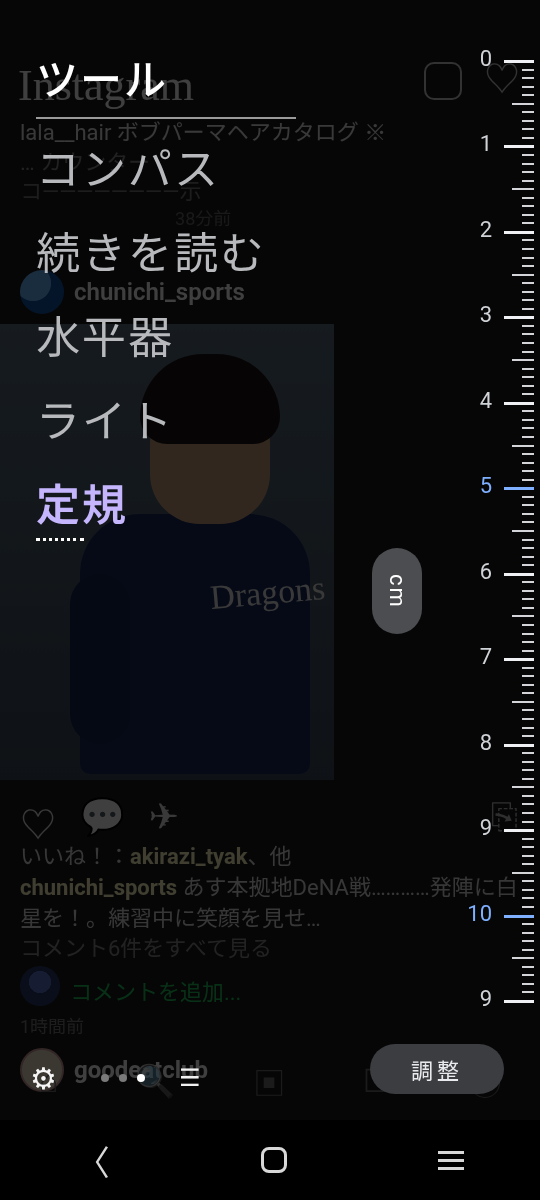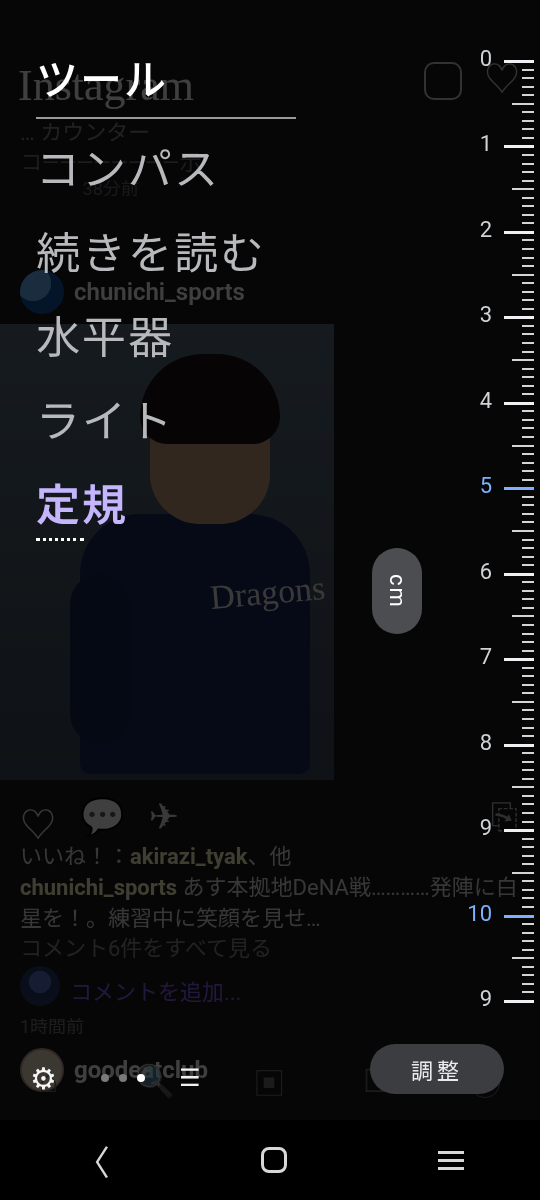--- a/index.html
+++ b/index.html
@@ -56,21 +56,21 @@
   .bookmark { position: absolute; right: 22px; top: 796px; font-size: 34px; color: #bbb; }
 
   .caption { position: absolute; left: 20px; top: 842px; right: 20px; font-size: 22px; line-height: 1.4; color: #ddd; }
   .caption b { font-weight: 700; color: #fef9c3; }
 
   .viewall { position: absolute; left: 20px; top: 930px; color: #8a8a8a; font-size: 22px; }
   .addc-av {
     position: absolute; left: 20px; top: 966px; width: 40px; height: 40px; border-radius: 50%;
     background: radial-gradient(circle at 50% 40%, #5a77c9 0 35%, #2a3a6a 36% 100%);
   }
-  .addc { position: absolute; left: 70px; top: 974px; color: #8b5cf6; font-size: 22px; }
+  .addc { position: absolute; left: 70px; top: 974px; color: #22c55e; font-size: 22px; }
   .time2 { position: absolute; left: 20px; top: 1012px; color: #777; font-size: 18px; }
 
   .av2 { position: absolute; left: 20px; top: 1048px; width: 44px; height: 44px; border-radius: 50%; background:#efe3c8; border:2px solid #c99; }
   .user2 { position: absolute; left: 74px; top: 1056px; font-size: 24px; font-weight: 700; color: #fff; }
 
   
   .scrim { position: absolute; inset: 0; background: rgba(0,0,0,0.55); }
 
   
   .tools-title {
@@ -154,20 +154,21 @@
 <body>
 
 <div class="bg-app">
   <div class="ig-logo">Instagram</div>
   <div class="ig-top-icons">
     <span></span>
     <span class="heart">♡</span>
   </div>
 
   <div class="post-meta">
+    <div>lala__hair ボブパーマヘアカタログ ※</div>
     <div class="muted">… カウンター</div>
     <div class="cut">コ――――――――示</div>
     <div class="faint">38分前</div>
   </div>
 
   <div class="av1"></div>
   <div class="user1">chunichi_sports</div>
 
   <div class="photo">
     <div class="torso"></div>

